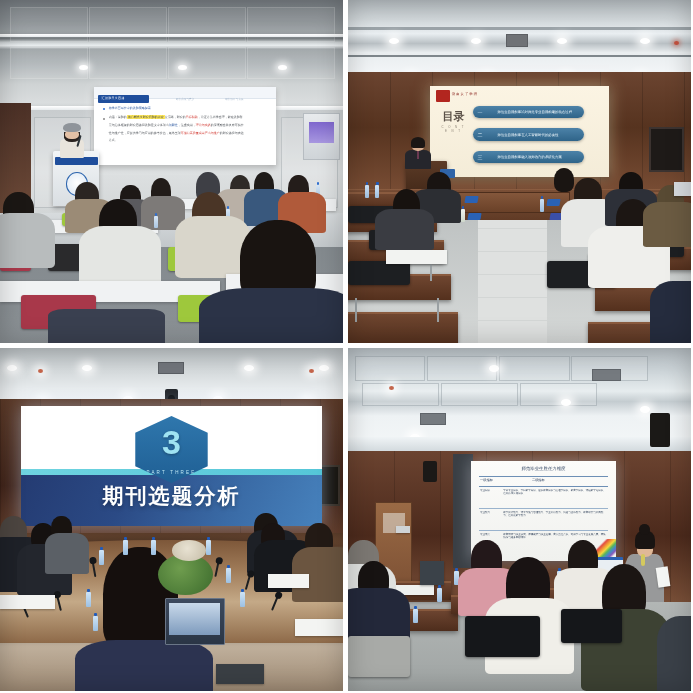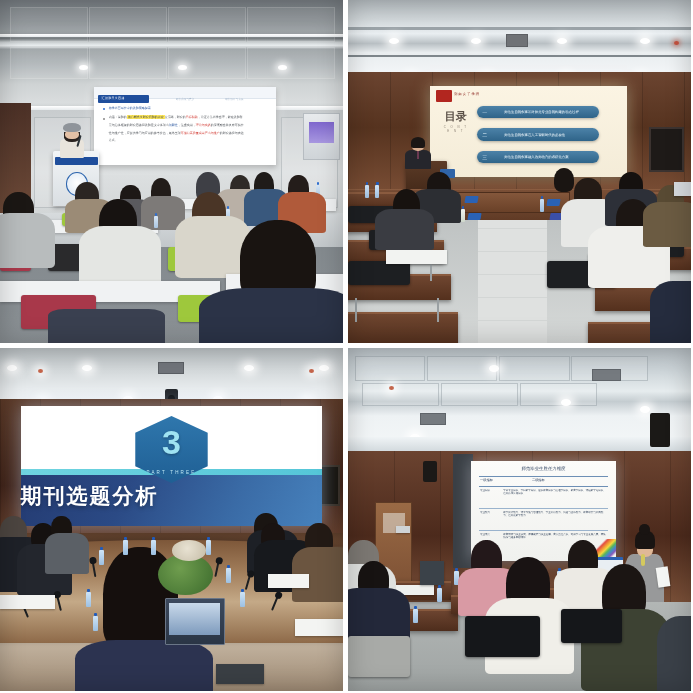--- a/index.html
+++ b/index.html
@@ -66,21 +66,21 @@
   .p2 .ceiling{position:absolute;left:0;right:0;top:0;height:22%;
     background:linear-gradient(#b5bcc0 0%,#cfd5d8 25%,#e9eef1 45%,#b9c0c4 58%,#e9edef 70%,#f3f6f8 100%);}
   .p2 .ctrim{position:absolute;left:0;right:0;background:#9aa2a7;}
   .p2 .dl{position:absolute;width:10px;height:6px;border-radius:50%;background:#fff;box-shadow:0 0 8px 4px rgba(255,255,255,.9);}
   .p2 .vent{position:absolute;background:#6f7276;border:1px solid #5c5f63;}
   .p2 .woodwall{position:absolute;left:0;right:0;top:21%;height:36%;
     background:
       repeating-linear-gradient(90deg,rgba(0,0,0,.16) 0 1px,rgba(0,0,0,0) 1px 42px),
       linear-gradient(#6b4430,#56331f 45%,#7a4e35);}
   .p2 .screen{position:absolute;left:24%;top:25%;width:52%;height:26.5%;
-    background:linear-gradient(#fbf4e3,#f4ecd8);box-shadow:0 0 14px rgba(255,235,190,.5),0 2px 7px rgba(0,0,0,.45);padding-left:18px;}
+    background:linear-gradient(#fbf4e3,#f4ecd8);box-shadow:0 0 14px rgba(255,235,190,.5),0 2px 7px rgba(0,0,0,.45);}
   .p2 .logo-m{position:absolute;left:3%;top:5%;width:8%;height:13%;background:#b2261f;border-radius:1px;}
   .p2 .logo-t{position:absolute;left:12%;top:6.5%;font-size:3.4px;color:#8d2a23;letter-spacing:1px;white-space:nowrap;}
   .p2 .cat{position:absolute;left:6%;top:28%;width:14%;text-align:center;}
   .p2 .cat-ch{font-size:11px;color:#5a5047;line-height:1.05;font-weight:bold;}
   .p2 .cat-en{font-size:2.8px;color:#8b8175;letter-spacing:2px;margin-top:2px;}
   .p2 .bar{position:absolute;left:24%;width:62%;height:13.5%;
     background:linear-gradient(#4c82a8,#2f6489);border-radius:7px;box-shadow:0 1px 3px rgba(0,0,0,.3);}
   .p2 .bar .num{position:absolute;left:4%;top:50%;transform:translateY(-50%);color:#dff0fa;font-size:5px;letter-spacing:1px;}
   .p2 .bar .txt{position:absolute;left:22%;top:50%;transform:translateY(-50%);color:#f4fbff;font-size:3.4px;white-space:nowrap;}
   .p2 .podium{position:absolute;left:17%;top:47%;width:12%;height:12%;
@@ -129,21 +129,21 @@
   .p3 .sc-blue{position:absolute;left:0;top:57%;width:100%;height:43%;
     background:linear-gradient(115deg,#243b72 0%,#2b4a85 35%,#3a6ba6 70%,#4782bd 100%);}
   .p3 .hex{position:absolute;left:38%;top:8%;width:24%;height:56%;
     background:linear-gradient(#2f77ad,#1f5f94);
     clip-path:polygon(50% 0,100% 25%,100% 75%,50% 100%,0 75%,0 25%);
     box-shadow:0 0 14px rgba(110,200,230,.55);}
   .p3 .hex-num{position:absolute;left:0;right:0;top:14%;text-align:center;color:#9fe3f2;
     font-size:34px;font-weight:bold;line-height:1;text-shadow:0 1px 3px rgba(0,0,0,.3);}
   .p3 .hex-sub{position:absolute;left:0;right:0;bottom:12%;text-align:center;color:#bfe9f5;
     font-size:4.5px;letter-spacing:2.2px;}
-  .p3 .sc-title{position:absolute;left:0;right:0;top:63%;text-align:left;color:#ffffff;
+  .p3 .sc-title{position:absolute;left:0;right:0;top:63%;text-align:center;color:#ffffff;
     font-size:21px;font-weight:bold;letter-spacing:2px;text-shadow:0 2px 4px rgba(0,0,0,.35);}
   .p3 .spk{position:absolute;left:2%;top:50%;width:5%;height:6%;background:#1d1b19;border-radius:2px;}
   .p3 .frame{position:absolute;right:1%;top:34%;width:8%;height:11%;background:#17140f;border:2px solid #3a322a;}
   .p3 .table{position:absolute;left:0;right:0;top:54%;height:46%;
     background:linear-gradient(#5b3d2a 0%,#6d4a33 8%,#b9a48e 16%,#d9cdbc 30%,#cdbfac 60%,#9e8a74 100%);}
   .p3 .tabletop{position:absolute;left:-6%;right:-6%;top:56%;height:30%;
     background:linear-gradient(#7d5739,#a07c59 30%,#c4a987 60%,#8e6a49);
     border-radius:50% 50% 0 0 / 16% 16% 0 0;box-shadow:0 -2px 6px rgba(0,0,0,.25);}
   .p3 .mic{position:absolute;width:2px;height:16px;background:#1c1f22;border-radius:1px;}
   .p3 .mic:after{content:"";position:absolute;left:-2.5px;top:-4px;width:7px;height:7px;border-radius:50%;background:#141619;}

